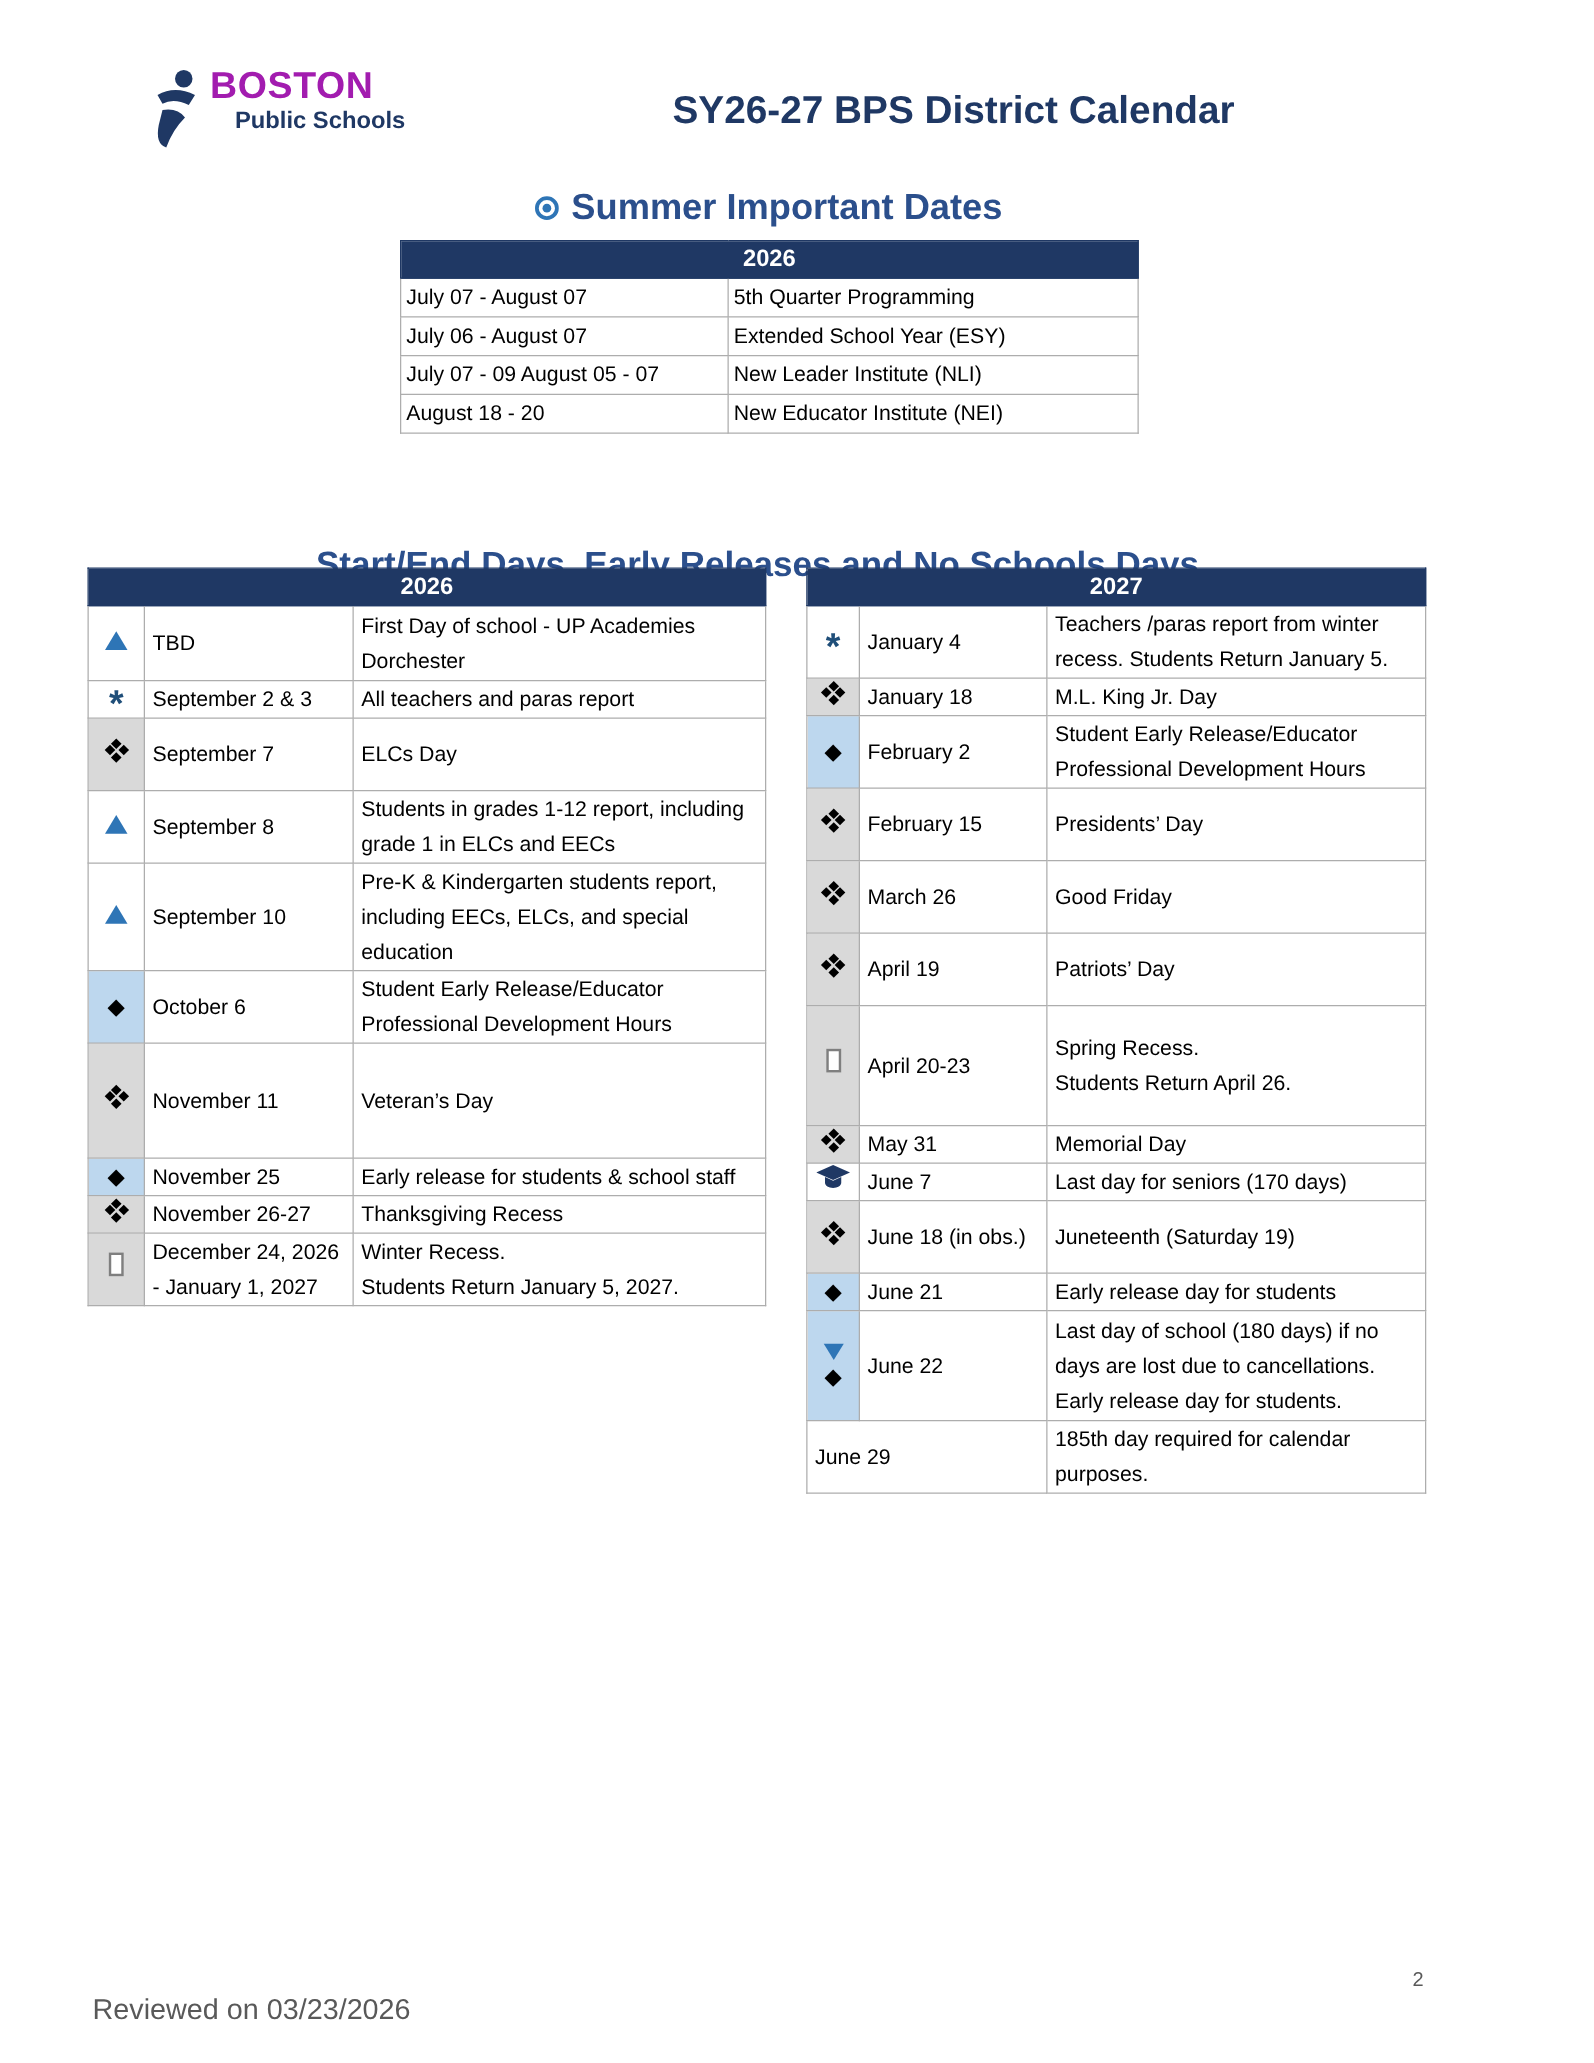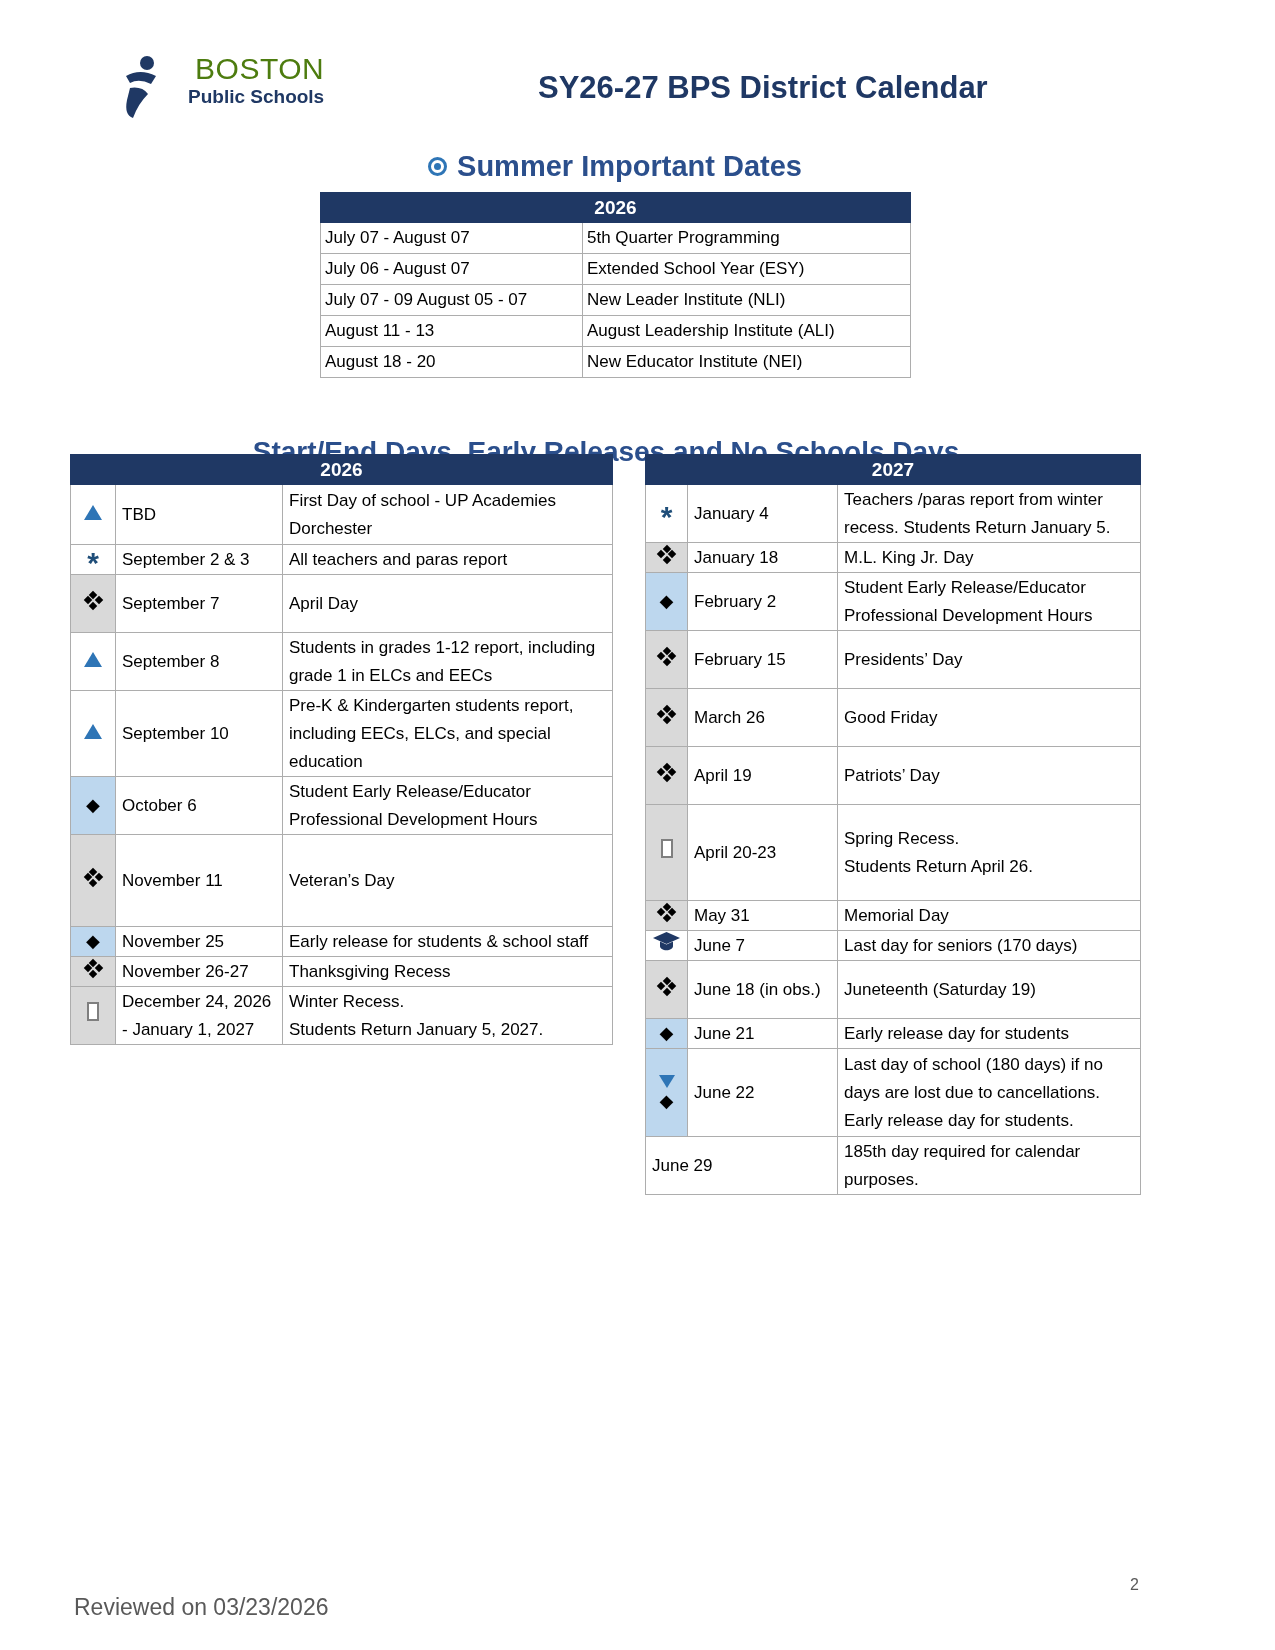--- a/index.html
+++ b/index.html
@@ -3,21 +3,21 @@
 <meta charset="utf-8">
 <style>
   html,body{margin:0;padding:0;}
   body{
     width:1275px;height:1650px;position:relative;background:#ffffff;
     font-family:"Liberation Sans", sans-serif;color:#000;
   }
   
   .logo{position:absolute;left:120px;top:54px;display:flex;align-items:flex-start;gap:4px;}
   .logo-text{display:flex;flex-direction:column;line-height:1;}
-  .logo-name{font-size:30px;font-weight:normal;color:#4d7c0f;letter-spacing:.5px;text-align:right;}
+  .logo-name{font-size:30px;font-weight:bold;color:#a21caf;letter-spacing:.5px;}
   .logo-sub{font-size:19px;font-weight:bold;color:#1f3864;margin-top:3px;margin-left:20px;}
   .main-title{position:absolute;left:538px;top:70px;font-size:31px;font-weight:bold;color:#1f3864;}
   
   .summer-title{position:absolute;left:320px;top:150px;width:590px;display:flex;align-items:center;
     justify-content:center;gap:10px;font-size:29px;font-weight:bold;color:#2b4f8c;}
   .bullseye{box-sizing:border-box;width:19px;height:19px;border:3px solid #2e75b6;border-radius:50%;
     position:relative;display:inline-block;flex:0 0 auto;}
   .bullseye::after{content:'';position:absolute;left:3px;top:3px;width:7px;height:7px;
     background:#2e75b6;border-radius:50%;}
   .cal-title{position:absolute;left:70px;top:416px;width:1072px;text-align:center;
@@ -93,24 +93,20 @@
         <td class="date-cell">July 07 - August 07</td>
         <td class="desc-cell">5th Quarter Programming</td>
       </tr>
       <tr>
         <td class="date-cell">July 06 - August 07</td>
         <td class="desc-cell">Extended School Year (ESY)</td>
       </tr>
       <tr>
         <td class="date-cell">July 07 - 09 August 05 - 07</td>
         <td class="desc-cell">New Leader Institute (NLI)</td>
-      </tr>
-      <tr>
-        <td class="date-cell">August 11 - 13</td>
-        <td class="desc-cell">August Leadership Institute (ALI)</td>
       </tr>
       <tr>
         <td class="date-cell">August 18 - 20</td>
         <td class="desc-cell">New Educator Institute (NEI)</td>
       </tr>
     </tbody>
 </table>
 
 <div class="cal-title">Start/End Days, Early Releases and No Schools Days</div>
 
@@ -132,21 +128,21 @@
         <td class="desc-cell">First Day of school - UP Academies Dorchester</td>
       </tr>
       <tr style="height:30px">
         <td class="icon-cell"><span class="ast">*</span></td>
         <td class="date-cell">September 2 &amp; 3</td>
         <td class="desc-cell">All teachers and paras report</td>
       </tr>
       <tr style="height:58px">
         <td class="icon-cell bg-gray"><span class="cluster"><i></i><i></i><i></i><i></i></span></td>
         <td class="date-cell">September 7</td>
-        <td class="desc-cell">April Day</td>
+        <td class="desc-cell">ELCs Day</td>
       </tr>
       <tr style="height:58px">
         <td class="icon-cell"><span class="tri-up"></span></td>
         <td class="date-cell">September 8</td>
         <td class="desc-cell">Students in grades 1-12 report, including grade 1 in ELCs and EECs</td>
       </tr>
       <tr style="height:86px">
         <td class="icon-cell"><span class="tri-up"></span></td>
         <td class="date-cell">September 10</td>
         <td class="desc-cell">Pre-K &amp; Kindergarten students report, including EECs, ELCs, and special education</td>

